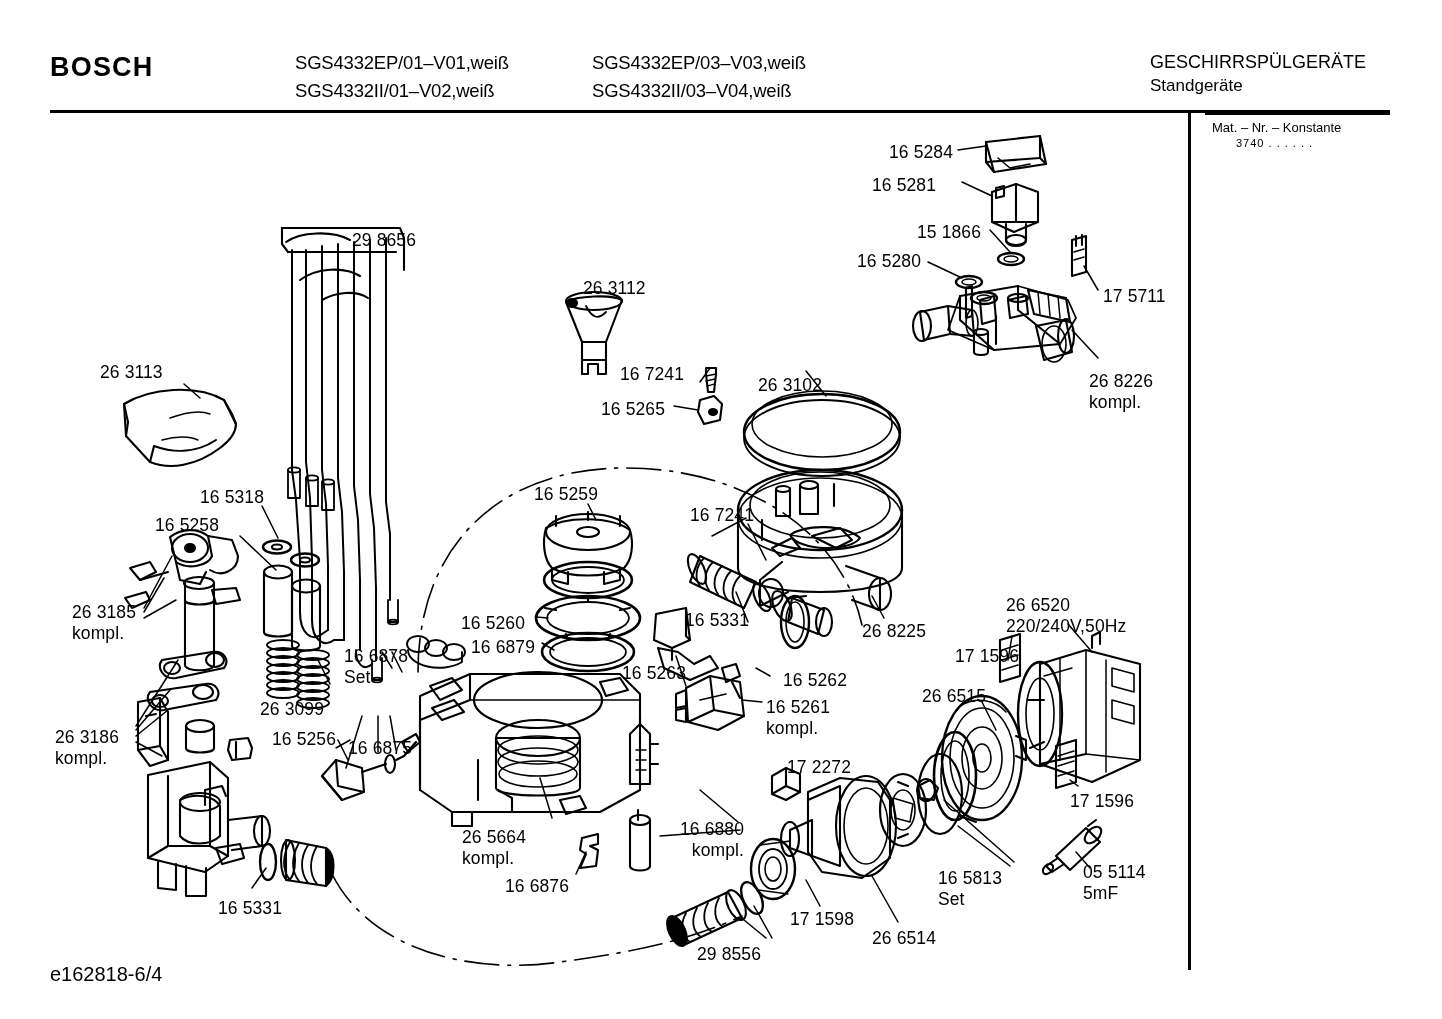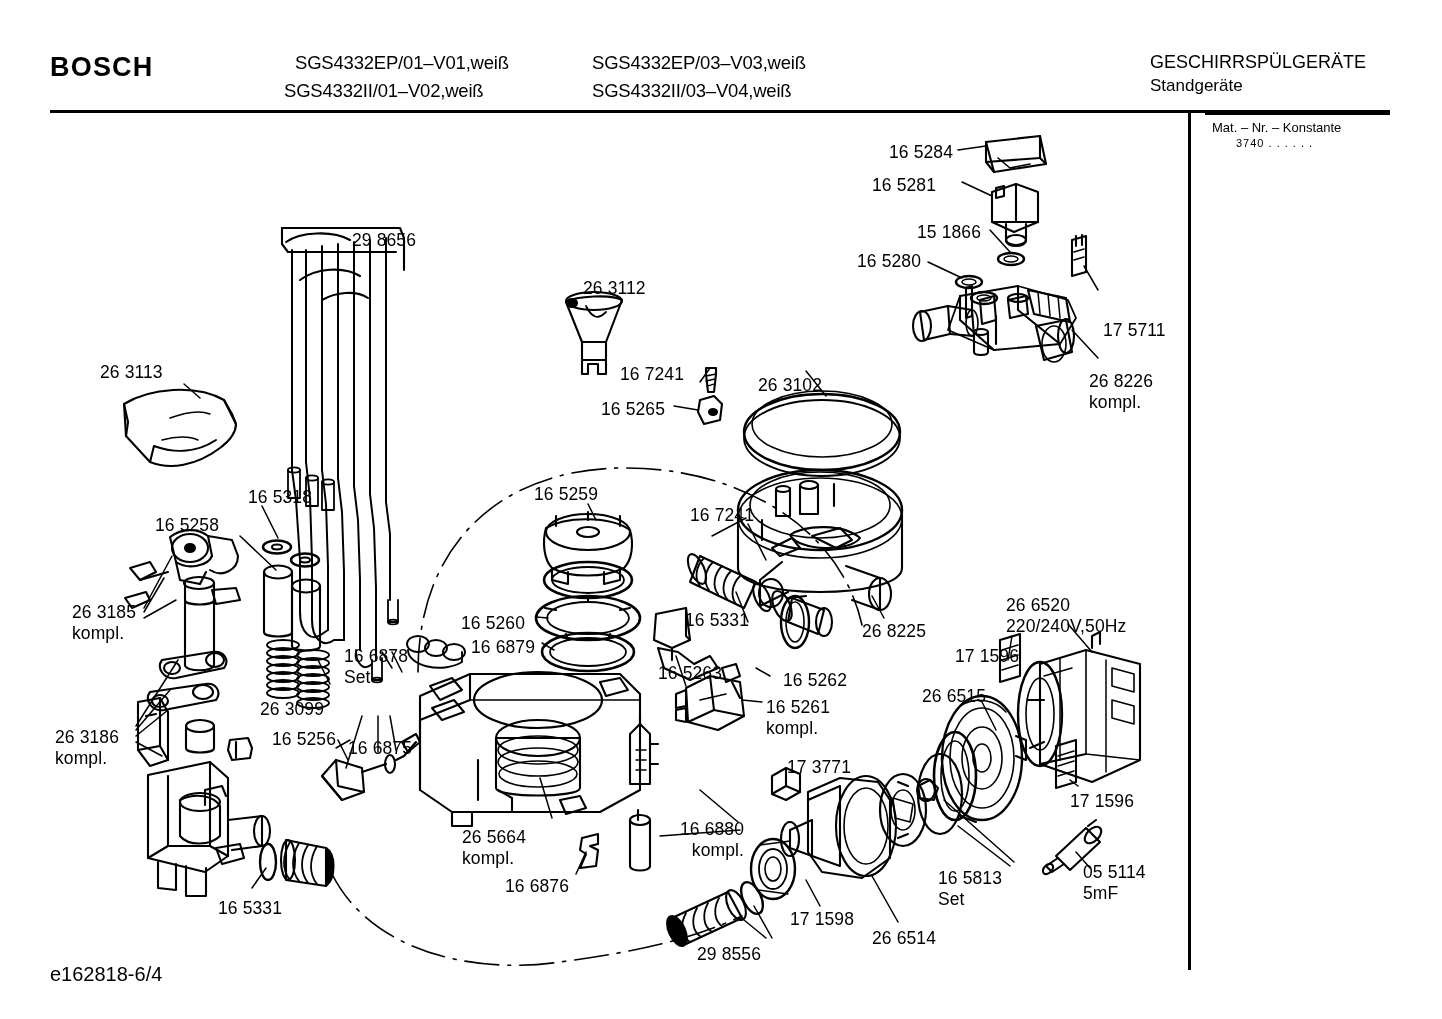--- a/index.html
+++ b/index.html
@@ -13,21 +13,21 @@
   .frame-sub{position:absolute;left:1188px;top:110px;width:0;height:860px;
              border-left:3px solid #000;}
   .frame-matline{position:absolute;left:1205px;top:113px;width:185px;height:0;
              border-top:2px solid #000;}
 
   
   .logo{position:absolute;left:50px;top:52px;font-weight:bold;font-size:27px;
         letter-spacing:1.2px;font-family:"Liberation Sans",sans-serif;}
   .mdl{position:absolute;font-size:18.5px;white-space:nowrap;letter-spacing:-0.2px;}
   .mdl-a{left:295px;top:52px;}
-  .mdl-b{left:284px;top:80px;}
+  .mdl-b{left:295px;top:80px;}
   .mdl-c{left:592px;top:52px;}
   .mdl-d{left:592px;top:80px;}
   .cat{position:absolute;left:1150px;top:52px;font-size:18px;white-space:nowrap;}
   .cat2{position:absolute;left:1150px;top:76px;font-size:17px;white-space:nowrap;}
   .matnr{position:absolute;left:1212px;top:120px;font-size:13px;white-space:nowrap;}
   .matnr2{position:absolute;left:1236px;top:137px;font-size:11px;white-space:nowrap;
           letter-spacing:1px;}
   .footer{position:absolute;left:50px;top:963px;font-size:20px;}
 
   
@@ -528,56 +528,56 @@
         <path d="M1098,290 L1084,266"></path>
         <path d="M1098,358 L1072,330"></path>
         <path d="M394,236 L330,236" stroke-width="0"></path>
       </g>
     </g>
   </svg>
 
   <div id="labels">
       <div class="lbl" style="left: 100px; top: 362px;"><span>26 3113</span></div>
       <div class="lbl" style="left: 352px; top: 230px;"><span>29 8656</span></div>
-      <div class="lbl" style="left: 200px; top: 487px; margin-left: 48px;"><span>16 5318</span></div>
+      <div class="lbl" style="left: 200px; top: 487px;"><span>16 5318</span></div>
       <div class="lbl" style="left: 155px; top: 515px; text-align: center;"><span>16 5258</span></div>
       <div class="lbl" style="left: 72px; top: 602px;"><span>26 3185</span><span class="sub">kompl.</span></div>
       <div class="lbl" style="left: 55px; top: 727px;"><span>26 3186</span><span class="sub">kompl.</span></div>
       <div class="lbl" style="left: 260px; top: 699px;"><span>26 3099</span></div>
       <div class="lbl" style="left: 272px; top: 729px;"><span>16 5256</span></div>
       <div class="lbl" style="left: 344px; top: 646px;"><span>16 6878</span><span class="sub">Set</span></div>
       <div class="lbl" style="left: 348px; top: 699px; margin-top: 39px;"><span>16 6875</span></div>
       <div class="lbl" style="left: 218px; top: 898px;"><span>16 5331</span></div>
       <div class="lbl" style="left: 583px; top: 278px;"><span>26 3112</span></div>
       <div class="lbl" style="left: 620px; top: 364px;"><span>16 7241</span></div>
       <div class="lbl" style="left: 601px; top: 399px;"><span>16 5265</span></div>
       <div class="lbl" style="left: 534px; top: 484px; text-align: right;"><span>16 5259</span></div>
       <div class="lbl" style="left: 461px; top: 613px;"><span>16 5260</span></div>
       <div class="lbl" style="left: 471px; top: 637px;"><span>16 6879</span></div>
-      <div class="lbl" style="left: 622px; top: 663px; margin-left: 36px;"><span>16 5263</span></div>
+      <div class="lbl" style="left: 622px; top: 663px;"><span>16 5263</span></div>
       <div class="lbl" style="left: 462px; top: 827px;"><span>26 5664</span><span class="sub">kompl.</span></div>
       <div class="lbl" style="left: 505px; top: 876px;"><span>16 6876</span></div>
       <div class="lbl" style="left: 680px; top: 819px; text-align: right;"><span>16 6880</span><span class="sub">kompl.</span></div>
       <div class="lbl" style="left: 697px; top: 944px;"><span>29 8556</span></div>
       <div class="lbl" style="left: 690px; top: 505px;"><span>16 7241</span></div>
       <div class="lbl" style="left: 758px; top: 375px;"><span>26 3102</span></div>
       <div class="lbl" style="left: 685px; top: 610px;"><span>16 5331</span></div>
       <div class="lbl" style="left: 862px; top: 621px;"><span>26 8225</span></div>
       <div class="lbl" style="left: 783px; top: 670px;"><span>16 5262</span></div>
       <div class="lbl" style="left: 766px; top: 697px;"><span>16 5261</span><span class="sub">kompl.</span></div>
-      <div class="lbl" style="left: 787px; top: 757px;"><span>17 3771</span></div>
+      <div class="lbl" style="left: 787px; top: 757px;"><span>17 2272</span></div>
       <div class="lbl" style="left: 790px; top: 909px;"><span>17 1598</span></div>
       <div class="lbl" style="left: 872px; top: 928px;"><span>26 6514</span></div>
       <div class="lbl" style="left: 938px; top: 868px;"><span>16 5813</span><span class="sub">Set</span></div>
       <div class="lbl" style="left: 922px; top: 686px;"><span>26 6515</span></div>
       <div class="lbl" style="left: 955px; top: 646px;"><span>17 1596</span></div>
       <div class="lbl" style="left: 1070px; top: 791px;"><span>17 1596</span></div>
       <div class="lbl" style="left: 1006px; top: 595px;"><span>26 6520</span><span class="sub">220/240V,50Hz</span></div>
       <div class="lbl" style="left: 1083px; top: 862px;"><span>05 5114</span><span class="sub">5mF</span></div>
       <div class="lbl" style="left: 889px; top: 142px;"><span>16 5284</span></div>
       <div class="lbl" style="left: 872px; top: 175px;"><span>16 5281</span></div>
       <div class="lbl" style="left: 917px; top: 222px;"><span>15 1866</span></div>
       <div class="lbl" style="left: 857px; top: 251px;"><span>16 5280</span></div>
-      <div class="lbl" style="left: 1103px; top: 286px; margin-top: 34px;"><span>17 5711</span></div>
+      <div class="lbl" style="left: 1103px; top: 286px;"><span>17 5711</span></div>
       <div class="lbl" style="left: 1089px; top: 371px;"><span>26 8226</span><span class="sub">kompl.</span></div>
     </div>
 
 </div>
 
 </body></html>

